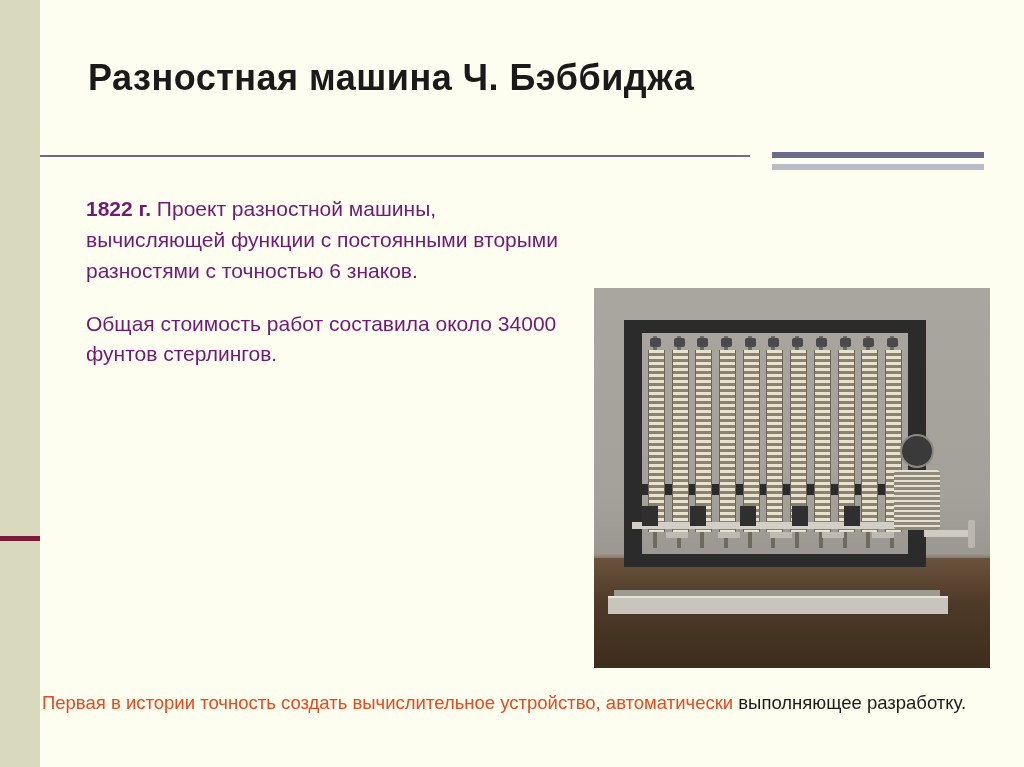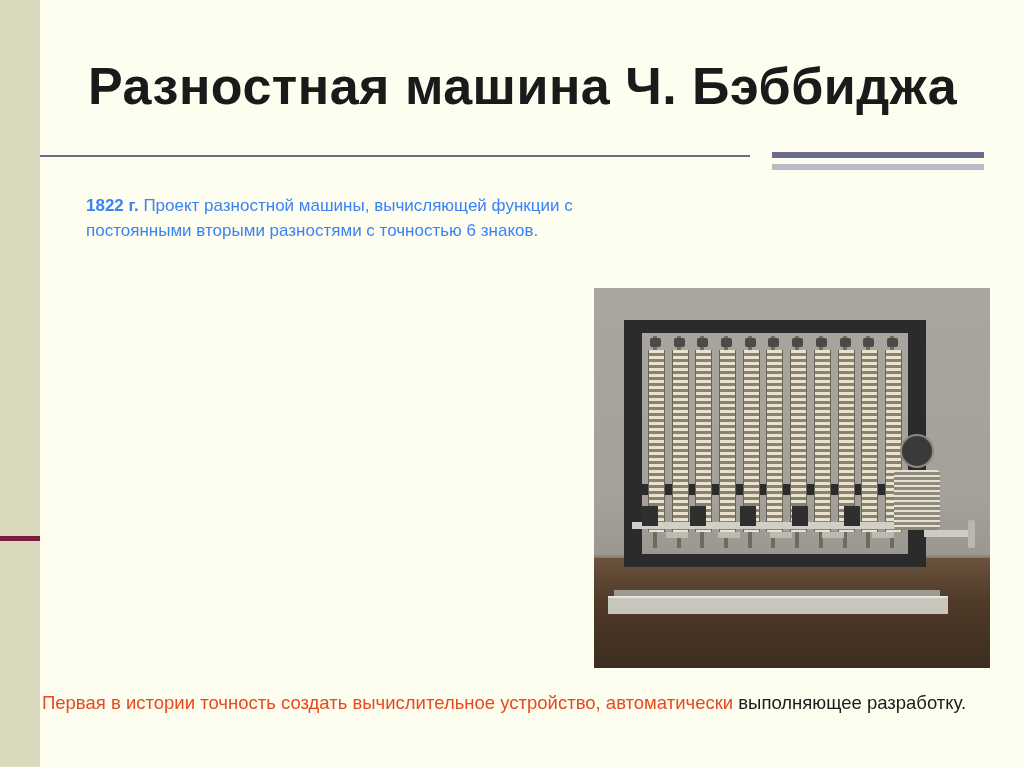--- a/index.html
+++ b/index.html
@@ -36,21 +36,21 @@
     width: 40px;
     height: 5px;
     background: #7a1b3c;
   }
   
   .title {
     position: absolute;
     left: 88px;
     top: 58px;
     width: 880px;
-    font-size: 52px;
+    font-size: 36px;
     font-weight: bold;
     color: #1a1a1a;
     letter-spacing: 0.5px;
     line-height: 1.1;
   }
   
   .rule-main {
     position: absolute;
     left: 40px;
     top: 155px;
@@ -75,23 +75,23 @@
     background: #b9bcc6;
   }
   
   .body-col {
     position: absolute;
     left: 86px;
     top: 194px;
     width: 490px;
   }
   .para {
-    font-size: 17px;
+    font-size: 21px;
     line-height: 1.47;
-    color: #3b82f6;
+    color: #701a75;
     margin: 0 0 22px 0;
   }
   .para:last-child {
     margin-bottom: 0;
   }
   .para b {
     font-weight: bold;
   }
   
   .photo-wrap {
@@ -334,20 +334,21 @@
   <div class="left-band-accent"></div>
 
   <div class="title">Разностная машина Ч. Бэббиджа</div>
 
   <div class="rule-main"></div>
   <div class="rule-block-dark"></div>
   <div class="rule-block-light"></div>
 
   <div class="body-col">
     <p class="para"><b>1822 г.</b><span> Проект разностной машины, вычисляющей функции с постоянными вторыми разностями с точностью 6 знаков.</span></p>
+    <p class="para"><span>Общая стоимость работ составила около 34000 фунтов стерлингов.</span></p>
   </div>
 
   <div class="photo-wrap">
     <div class="photo">
       <div class="baseboard"></div>
       <div class="table-edge"></div>
       <div class="table-top"></div>
 
       <div class="machine">
         <div class="frame-top"></div>

